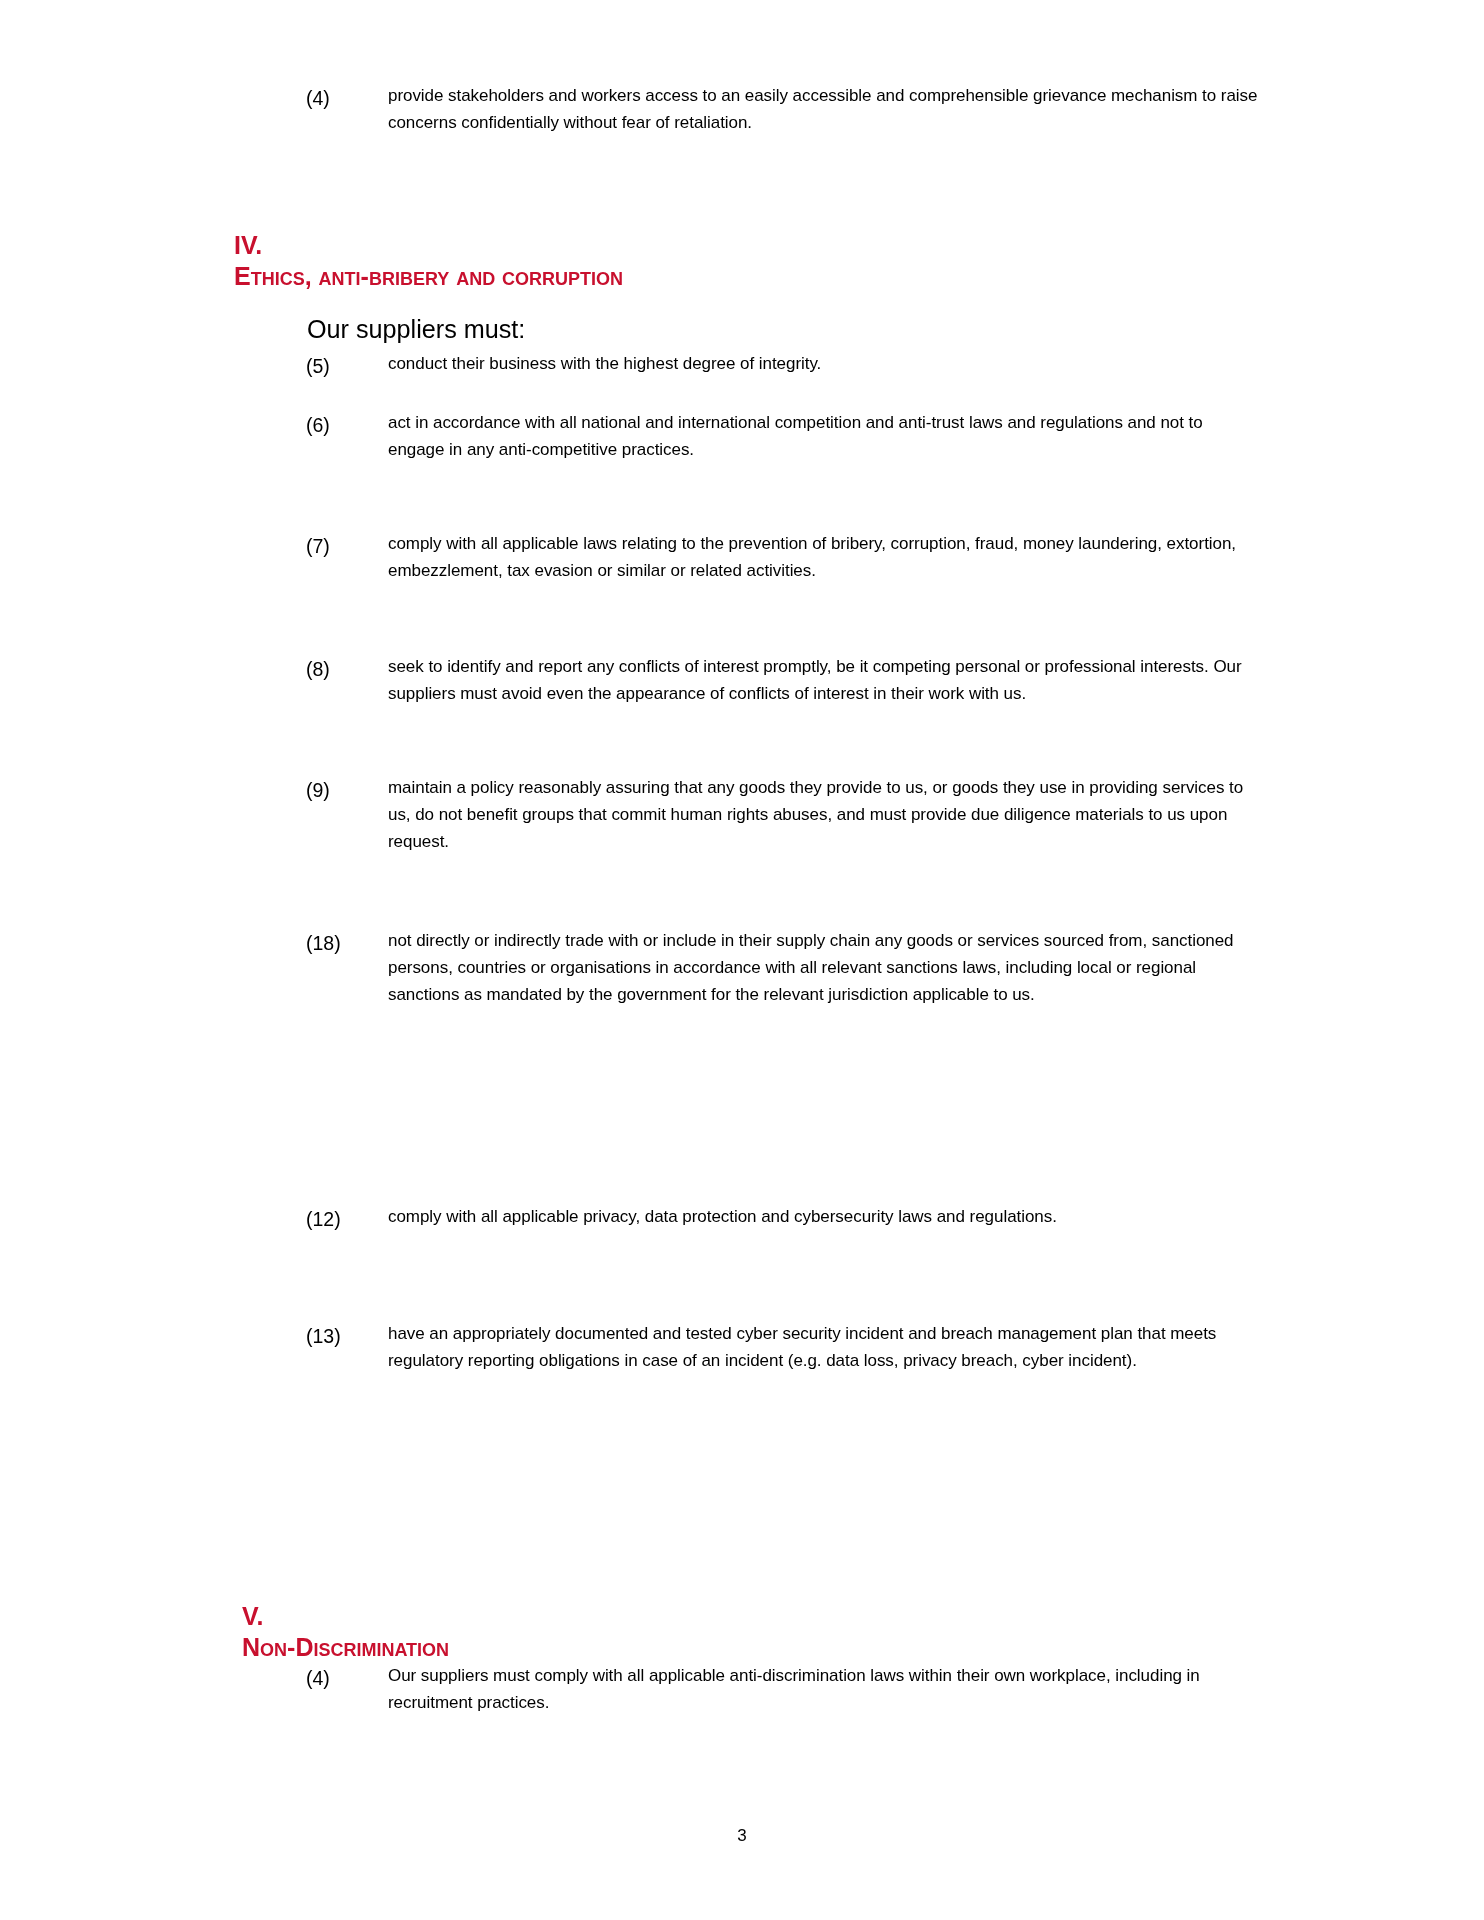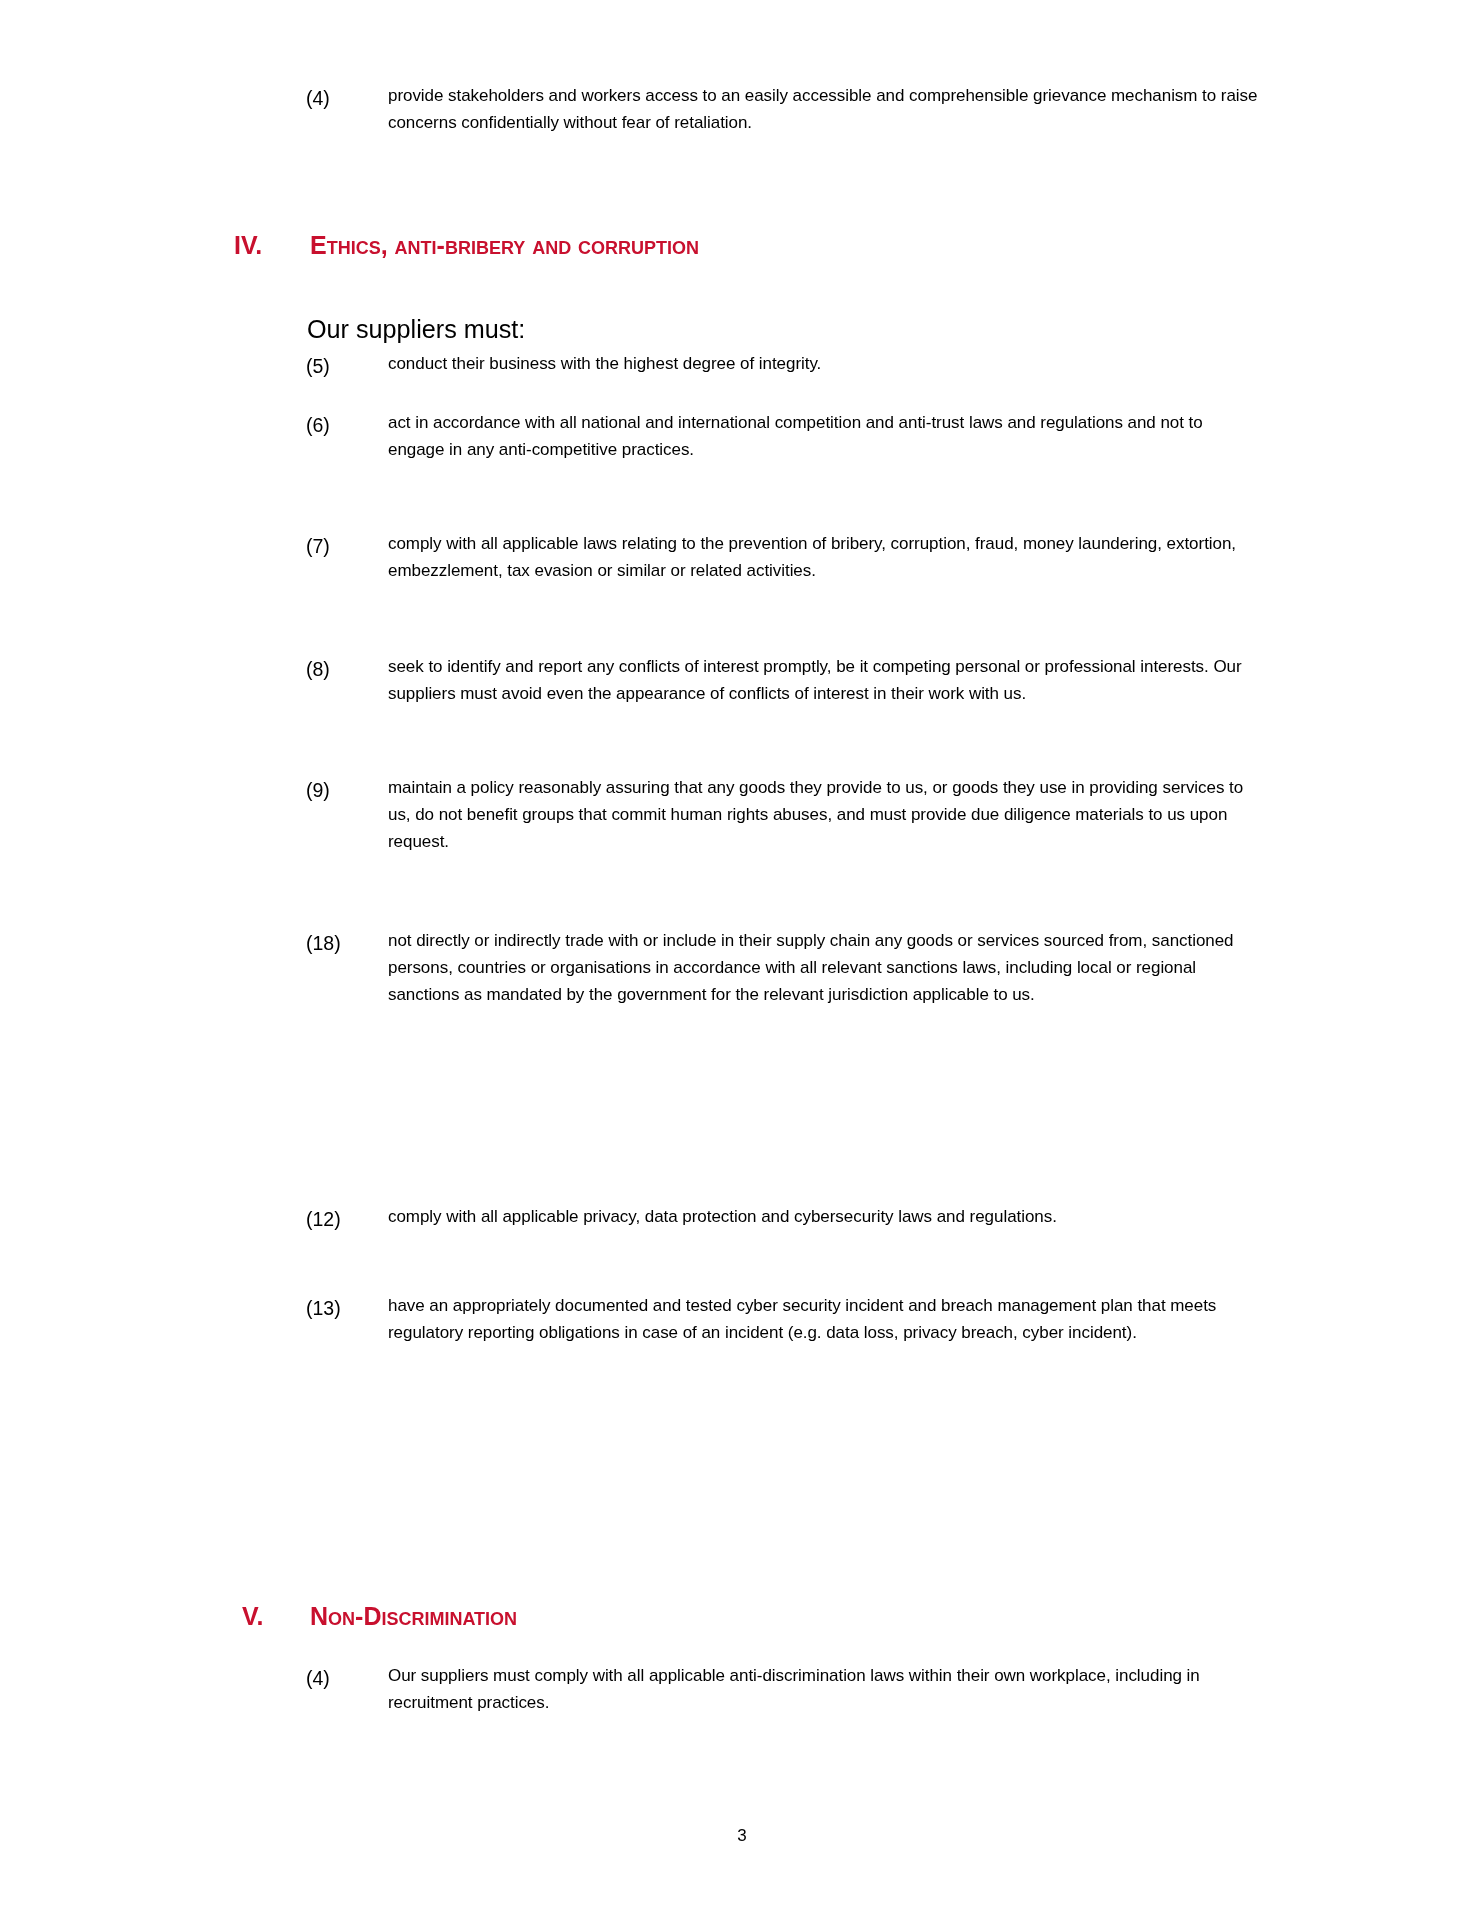--- a/index.html
+++ b/index.html
@@ -14,21 +14,21 @@
   }
   .item .num {
     width: 82px; flex: 0 0 82px; font-size: 19.5px; line-height: 31px;
     padding-top: 1px;
   }
   .item .text {
     width: 870px; font-size: 17px; line-height: 27px; letter-spacing: -0.05px;
   }
   .heading {
     position: absolute; left: 234px; display: flex; align-items: baseline;
-    color: #c8102e; font-weight: bold; line-height: 31px;
+    color: #c8102e; font-weight: bold; line-height: 31px; flex-direction: column;
   }
   .heading .hnum { width: 76px; font-size: 25px; }
   .heading .htitle { font-size: 25px; font-variant: small-caps; letter-spacing: 0px; }
   .intro {
     position: absolute; left: 307px; font-size: 25.2px; line-height: 31px; margin-top: 24px;
   }
   .pagenum {
     position: absolute; left: 0; width: 1484px; text-align: center;
     font-size: 17px; line-height: 20px; top: 1826px;
   }
@@ -79,21 +79,21 @@
     <span class="num">(18)</span>
     <span class="text">not directly or indirectly trade with or include in their supply chain any goods or services sourced from, sanctioned persons, countries or organisations in accordance with all relevant sanctions laws, including local or regional sanctions as mandated by the government for the relevant jurisdiction applicable to us.</span>
   </div>
 
 
   <div class="item" style="top:1203px">
     <span class="num">(12)</span>
     <span class="text">comply with all applicable privacy, data protection and cybersecurity laws and regulations.</span>
   </div>
 
-  <div class="item" style="top:1292px">
+  <div class="item" style="top:1320px">
     <span class="num">(13)</span>
     <span class="text">have an appropriately documented and tested cyber security incident and breach management plan that meets regulatory reporting obligations in case of an incident (e.g. data loss, privacy breach, cyber incident).</span>
   </div>
 
 
   <div class="heading" style="top:1601px; left:242px;">
     <span class="hnum" style="width:68px">V.</span>
     <span class="htitle">Non-Discrimination</span>
   </div>
 

